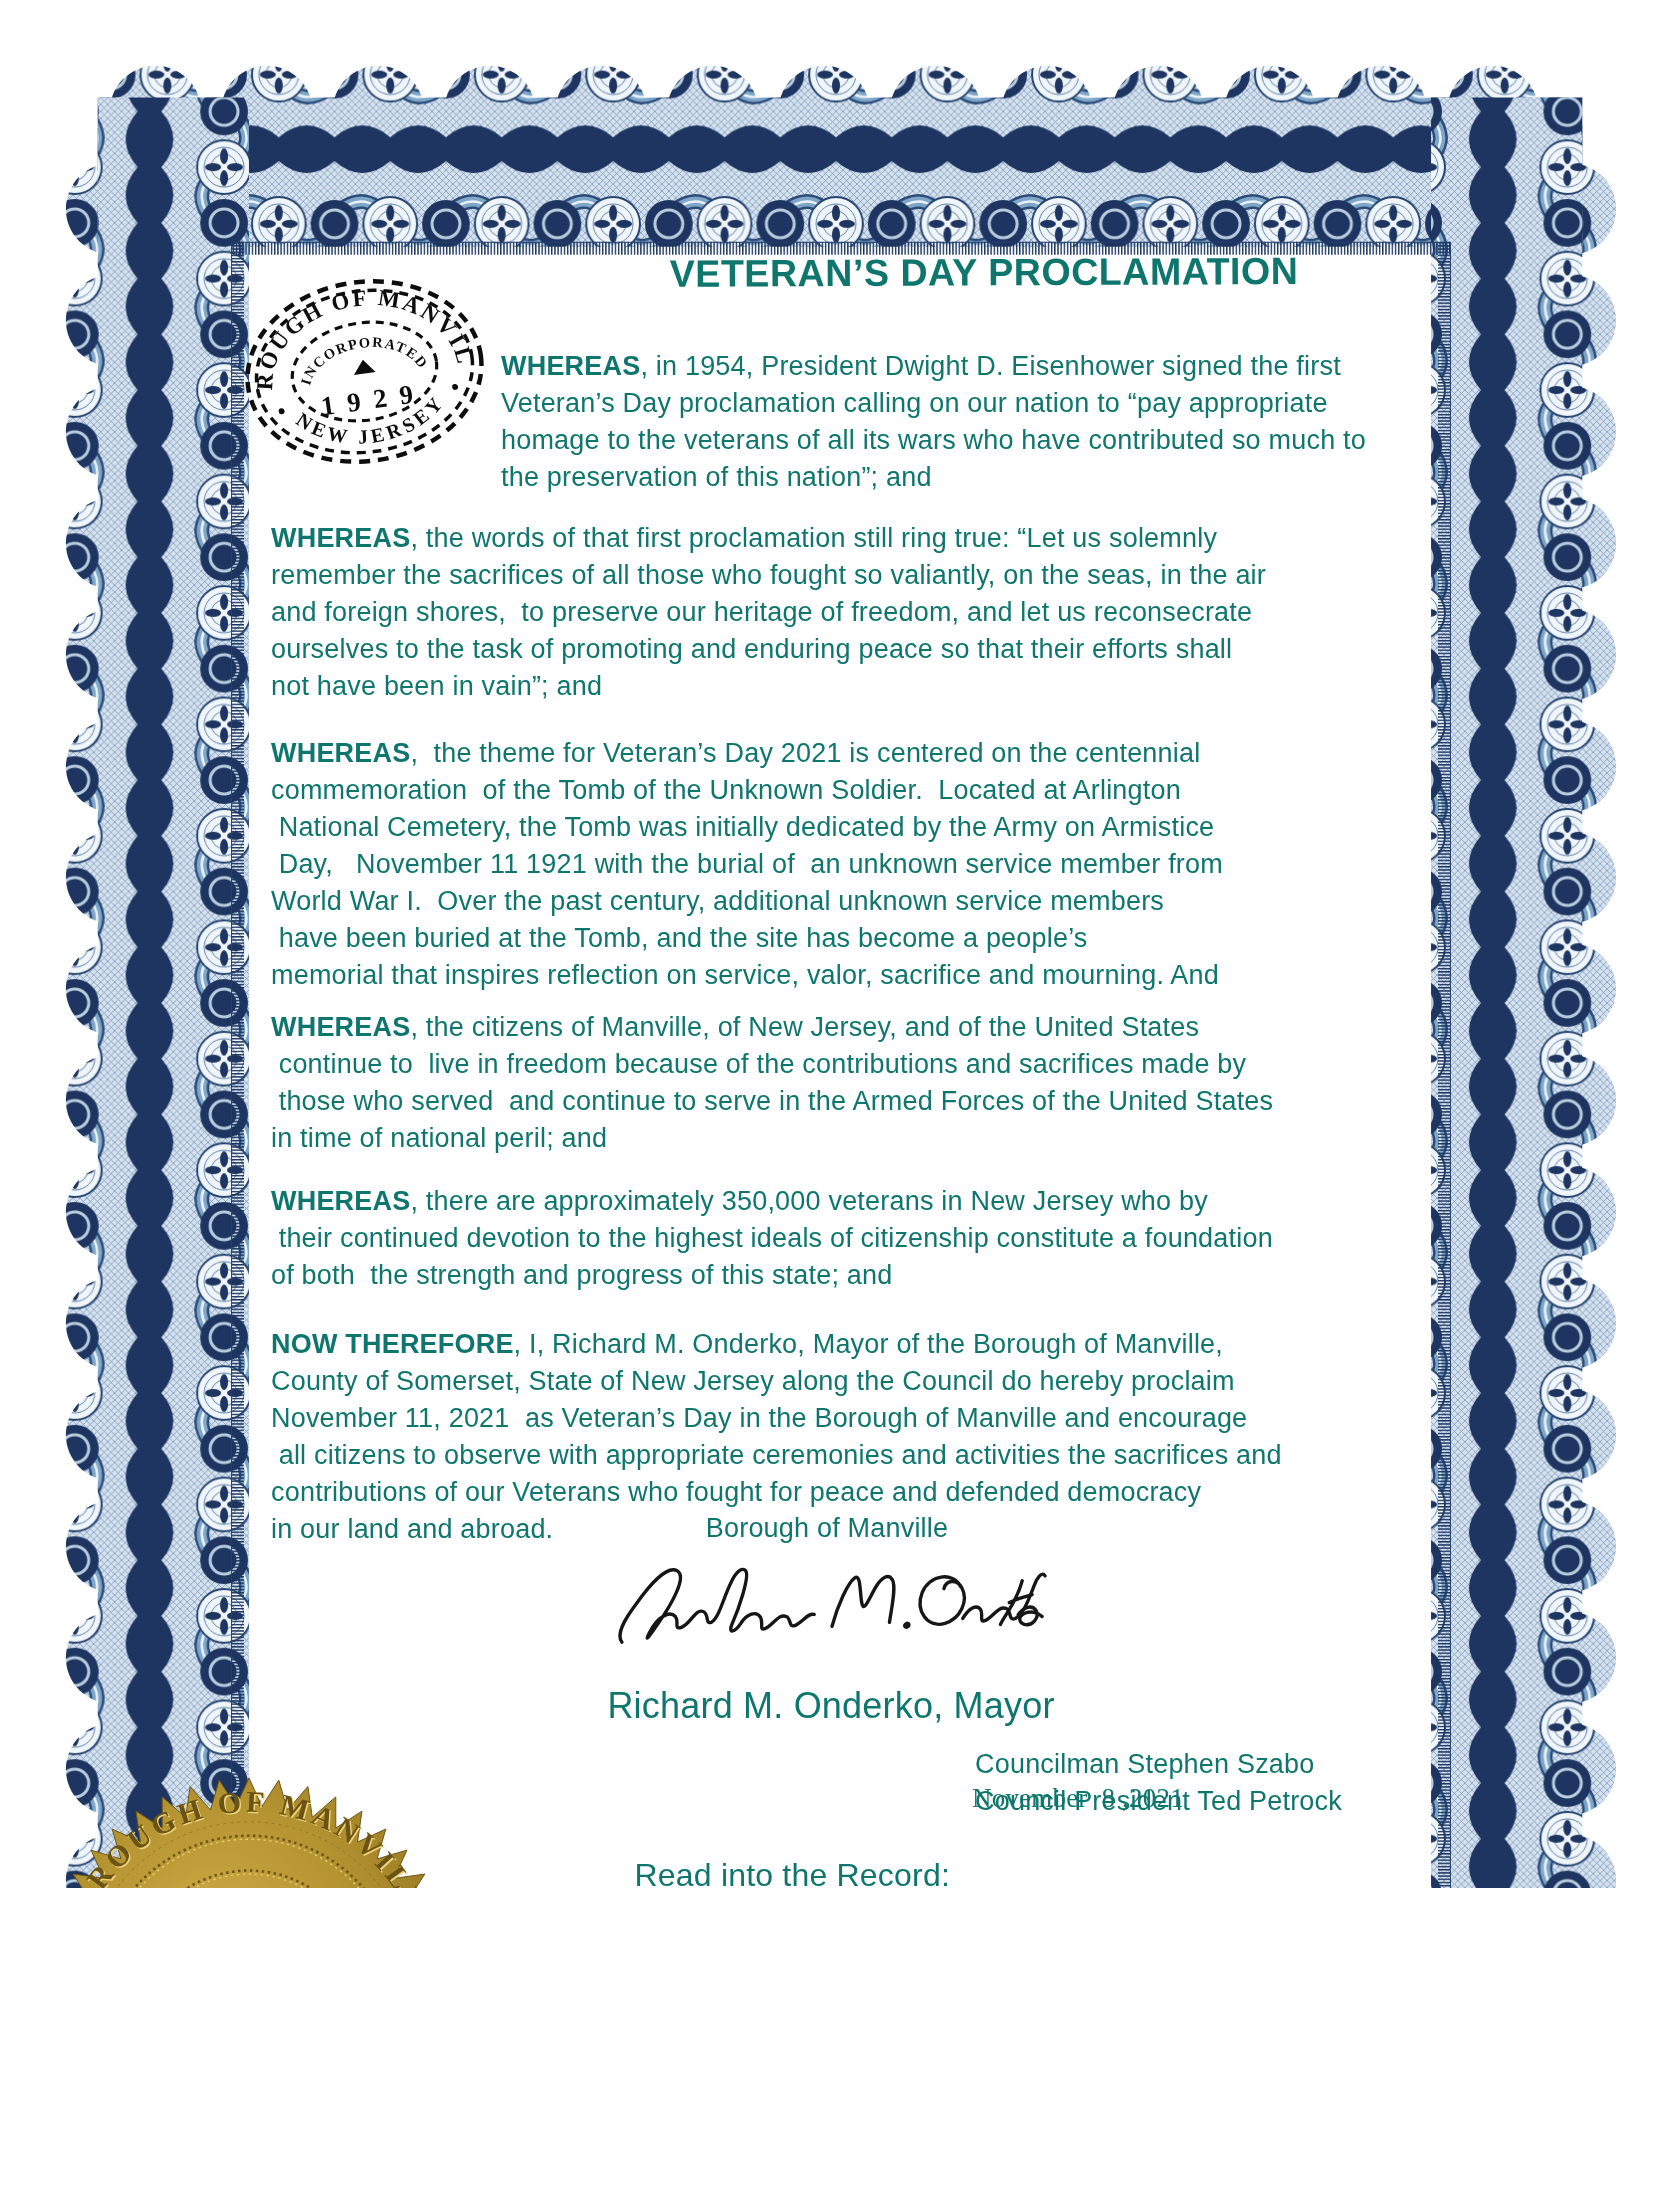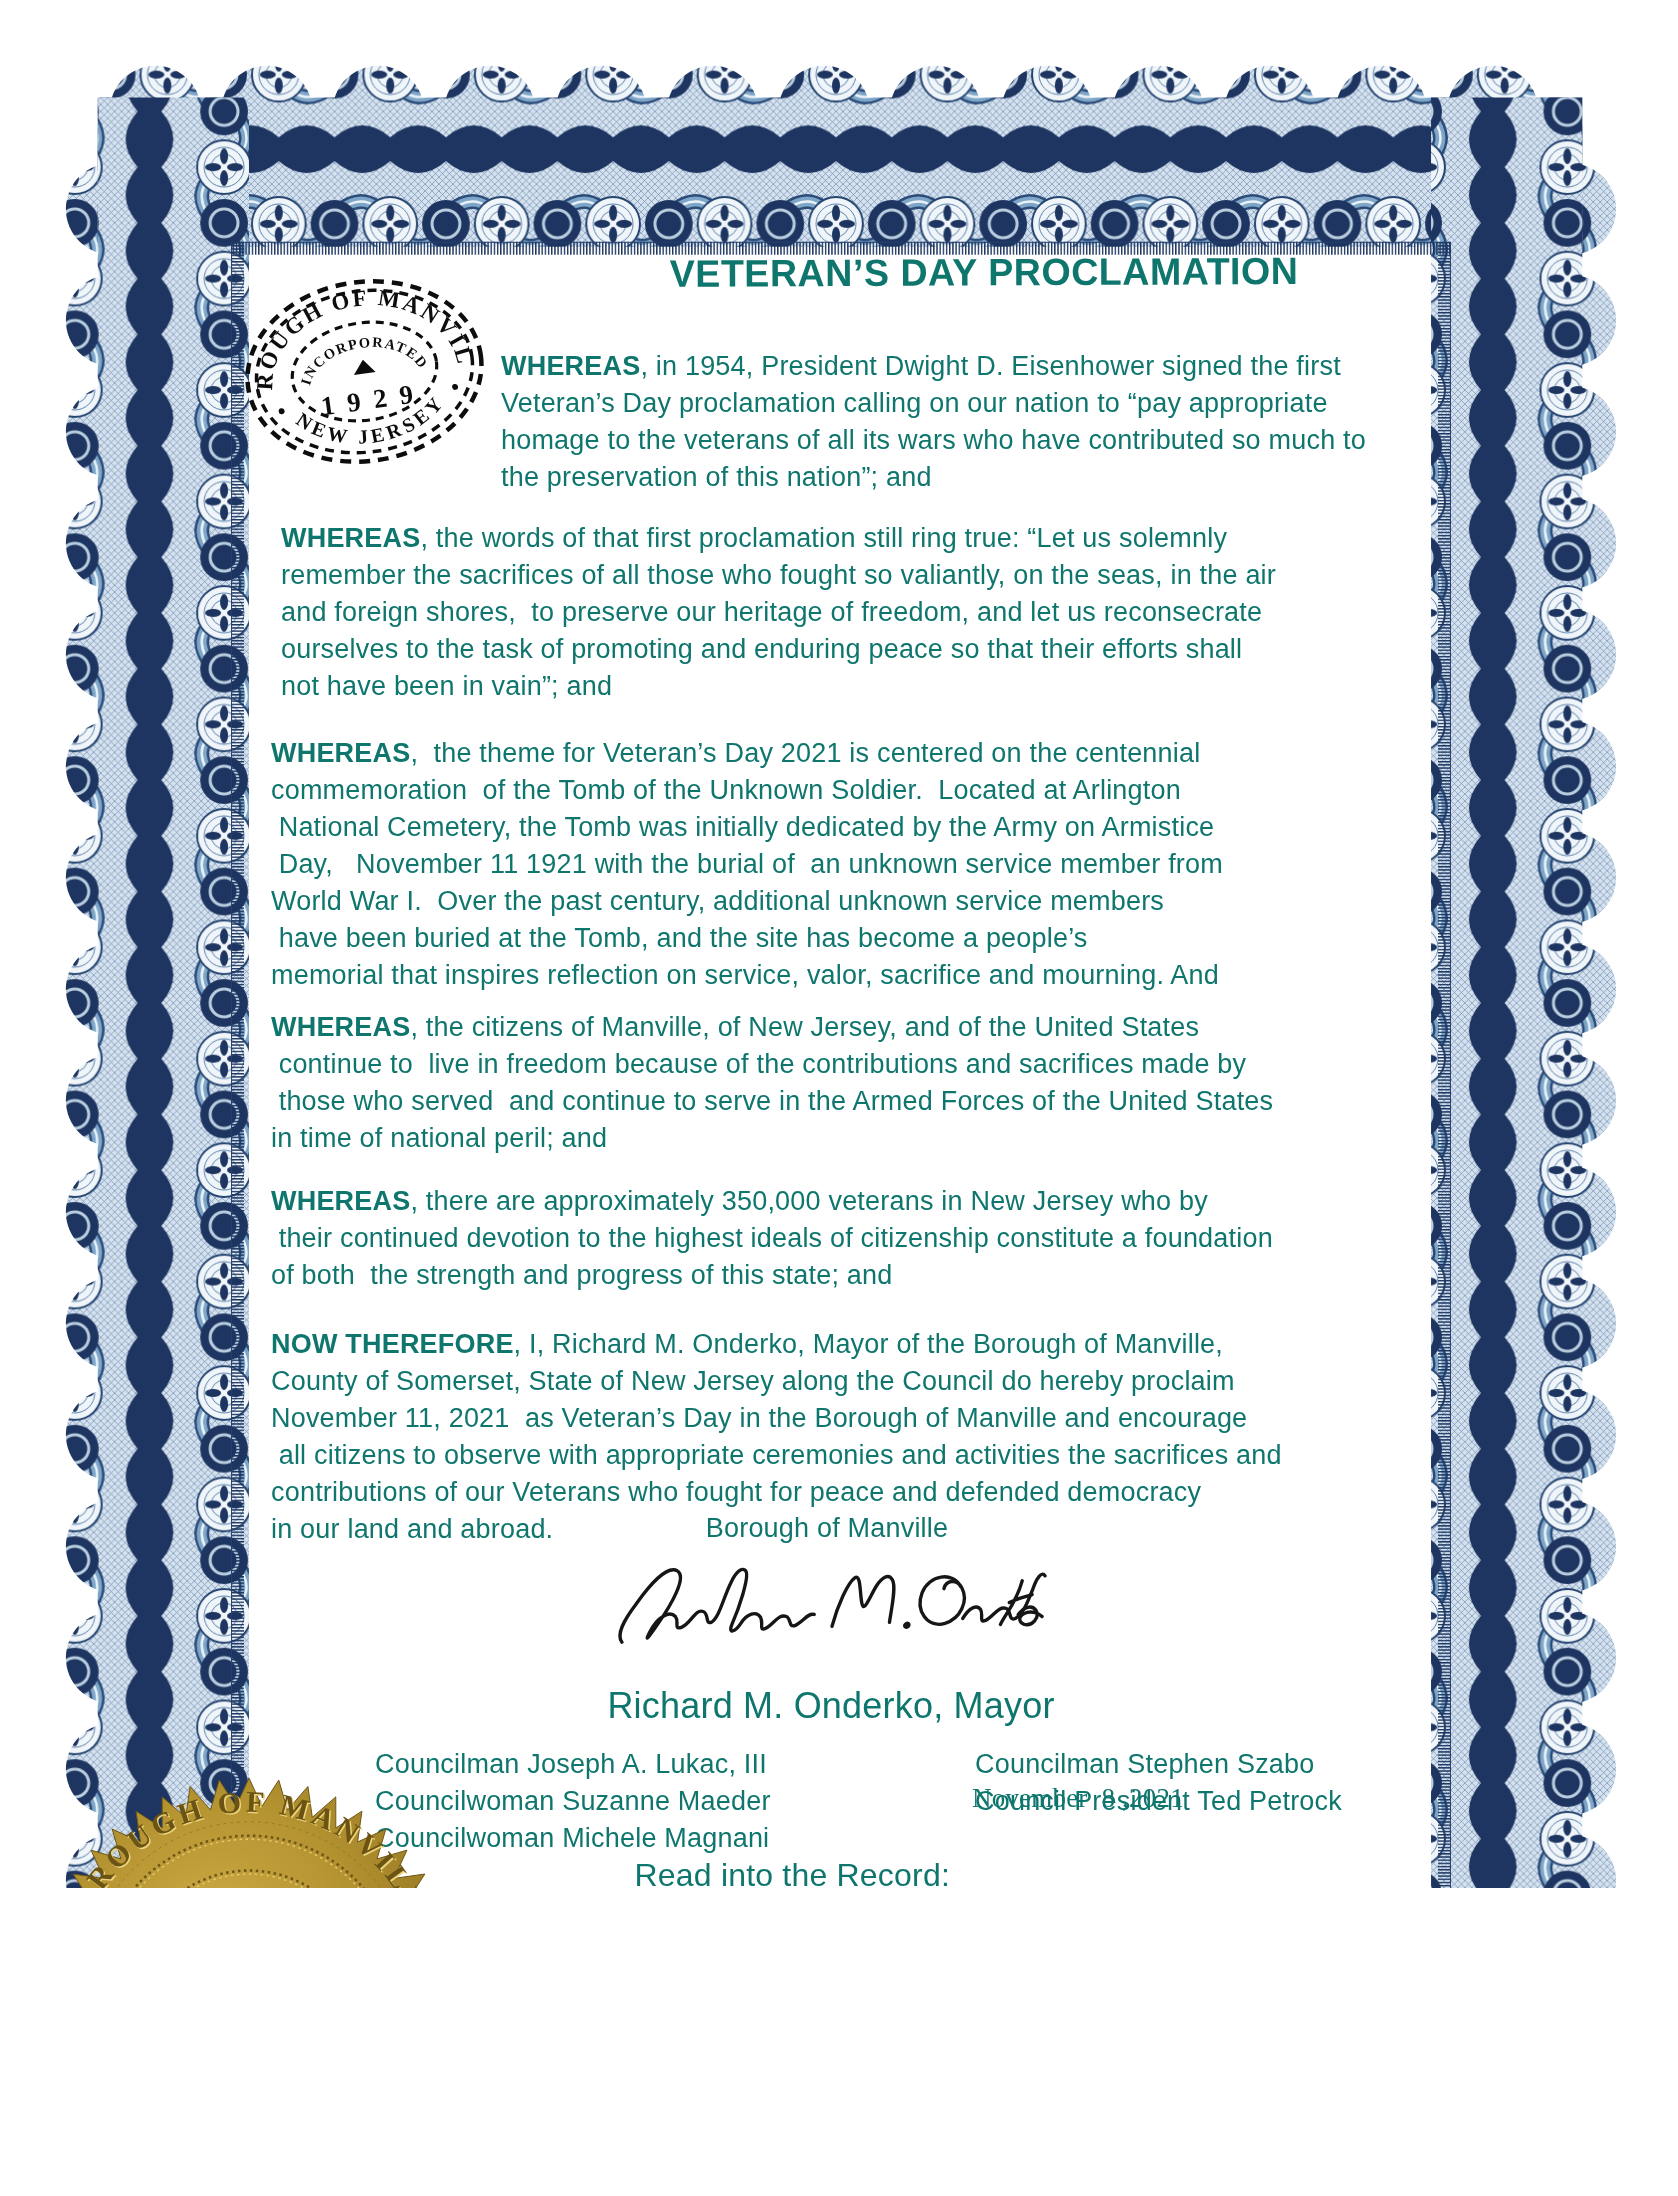--- a/index.html
+++ b/index.html
@@ -10,21 +10,21 @@
   .border-svg{position:absolute;left:0;top:0;z-index:1;}
   .content{position:absolute;left:231px;top:242px;width:1220px;height:1703px;z-index:2;}
   .title{
     position:absolute;left:0;top:10px;width:1220px;padding-left:289px;box-sizing:border-box;
     text-align:center;font-size:38px;font-weight:bold;letter-spacing:0.5px;
     transform:scaleX(0.99) rotate(-0.25deg);white-space:nowrap;
   }
   .para{position:absolute;font-size:27px;line-height:37px;white-space:pre-wrap;letter-spacing:0.2px;}
   .para b{font-weight:bold;letter-spacing:0.2px;}
   .p1{left:270px;top:79px;width:955px;}
-  .p2{left:40px;top:251px;width:1174px;margin-left:10px;}
+  .p2{left:40px;top:251px;width:1174px;}
   .p3{left:40px;top:466px;width:1174px;}
   .p4{left:40px;top:740px;width:1174px;}
   .p5{left:40px;top:914px;width:1174px;}
   .p6{left:40px;top:1057px;width:1184px;}
   .org-line{position:absolute;left:0;top:1271px;width:1220px;text-align:center;font-size:27px;letter-spacing:0.2px;transform:translateX(-14px);}
   .sig-wrap{position:absolute;left:380px;top:1315px;width:438px;height:109px;}
   .printed-name{position:absolute;left:0;top:1443px;width:1220px;text-align:center;font-size:36px;letter-spacing:0.2px;transform:translateX(-10px);}
   .council-left{position:absolute;left:144px;top:1504px;font-size:27px;line-height:37px;letter-spacing:0.2px;}
   .council-right{position:absolute;left:744px;top:1504px;font-size:27px;line-height:37px;letter-spacing:0.2px;}
   .record-label{position:absolute;left:40px;top:1615px;width:679px;text-align:right;font-size:32px;letter-spacing:0.2px;white-space:pre;}
@@ -257,25 +257,20 @@
           <path d="M352,30 C344,14 320,18 313,36 C306,54 318,72 336,67 C352,62 360,44 353,31 C348,22 337,23 335,32"></path>
           <path d="M360,62 C366,52 374,47 378,53 C381,58 376,67 383,64 C391,60 396,49 404,52 C409,54 406,65 413,62 C421,58 426,44 432,29 C435,21 440,14 443,19" transform="translate(-6,0)"></path>
           <path d="M398,66 C404,54 414,44 420,22 M407,44 C414,40 424,38 430,36" transform="translate(-6,2)"></path>
           <path d="M428,56 C434,48 442,46 446,52 C450,59 442,68 434,66 C428,64 428,58 434,55 C440,52 448,54 452,58" transform="translate(-18,2)"></path>
         </g>
       </svg>
     </div>
 
     <div class="printed-name">Richard M. Onderko, Mayor</div>
 
-    <div class="council-left">
-      <div>Councilman Joseph A. Lukac, III</div>
-      <div>Councilwoman Suzanne Maeder</div>
-      <div>Councilwoman Michele Magnani</div>
-    </div>
     <div class="council-right">
       <div>Councilman Stephen Szabo</div>
       <div>Council President Ted Petrock</div>
     </div>
 
     <div class="record-label">Read into the Record:</div>
     <div class="record-value">November  8 ,2021</div>
   </div>
 
   <div class="gold-seal-wrap">

